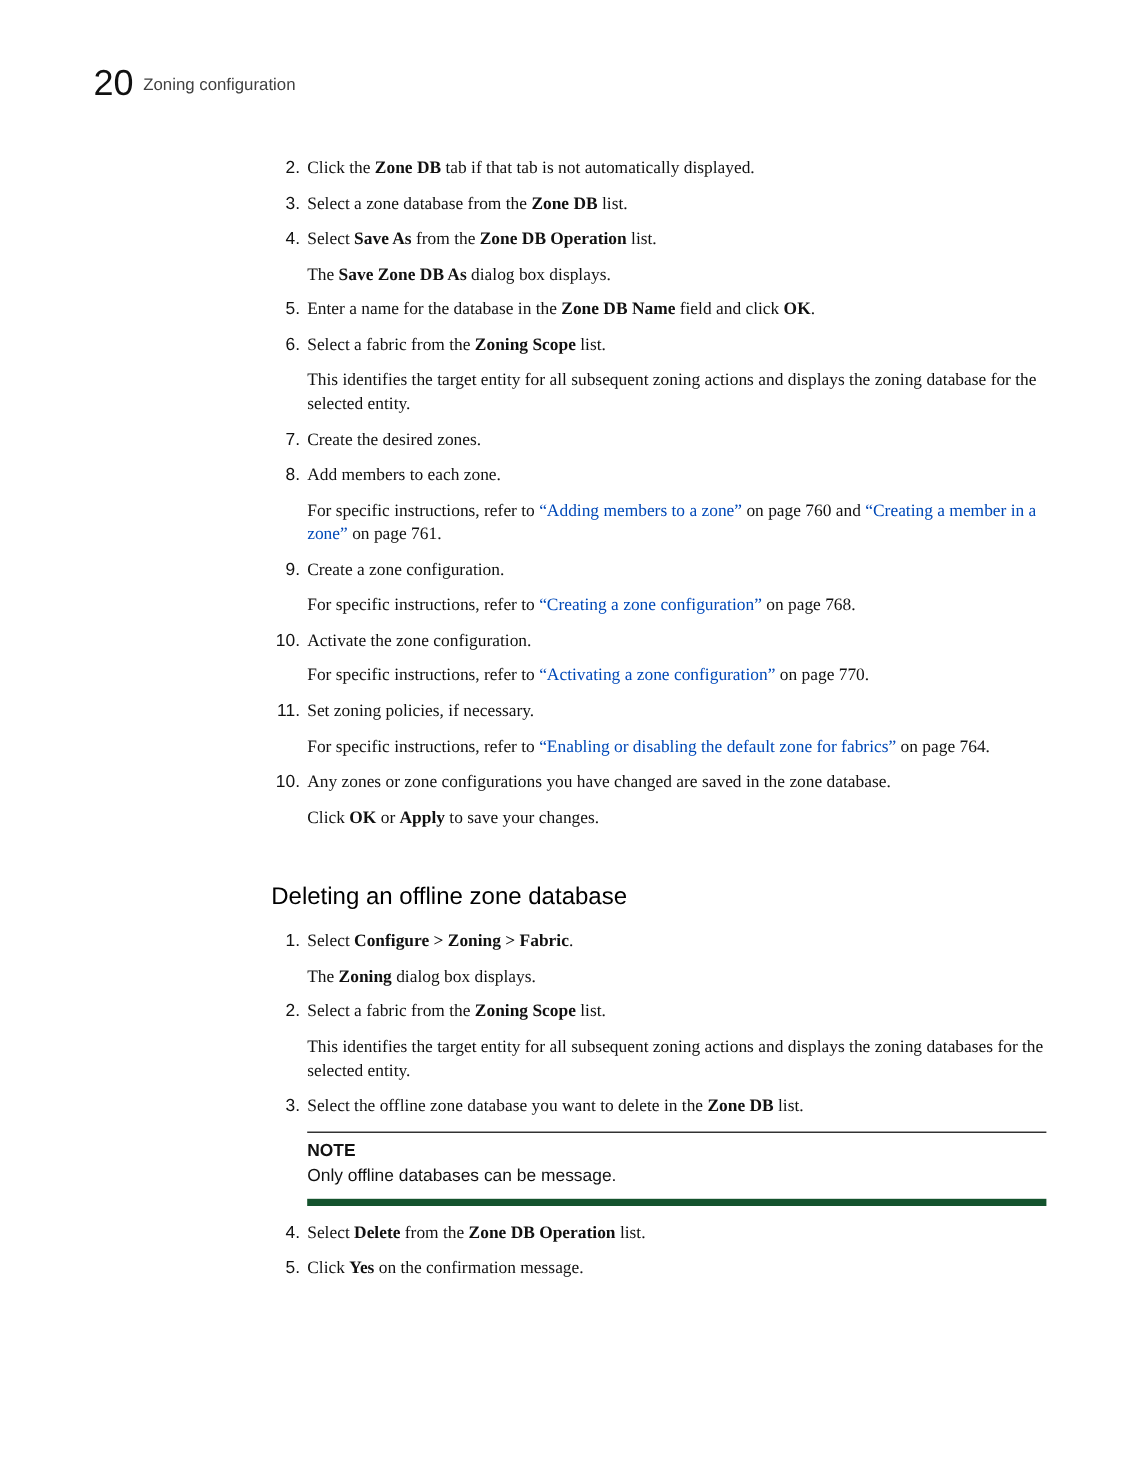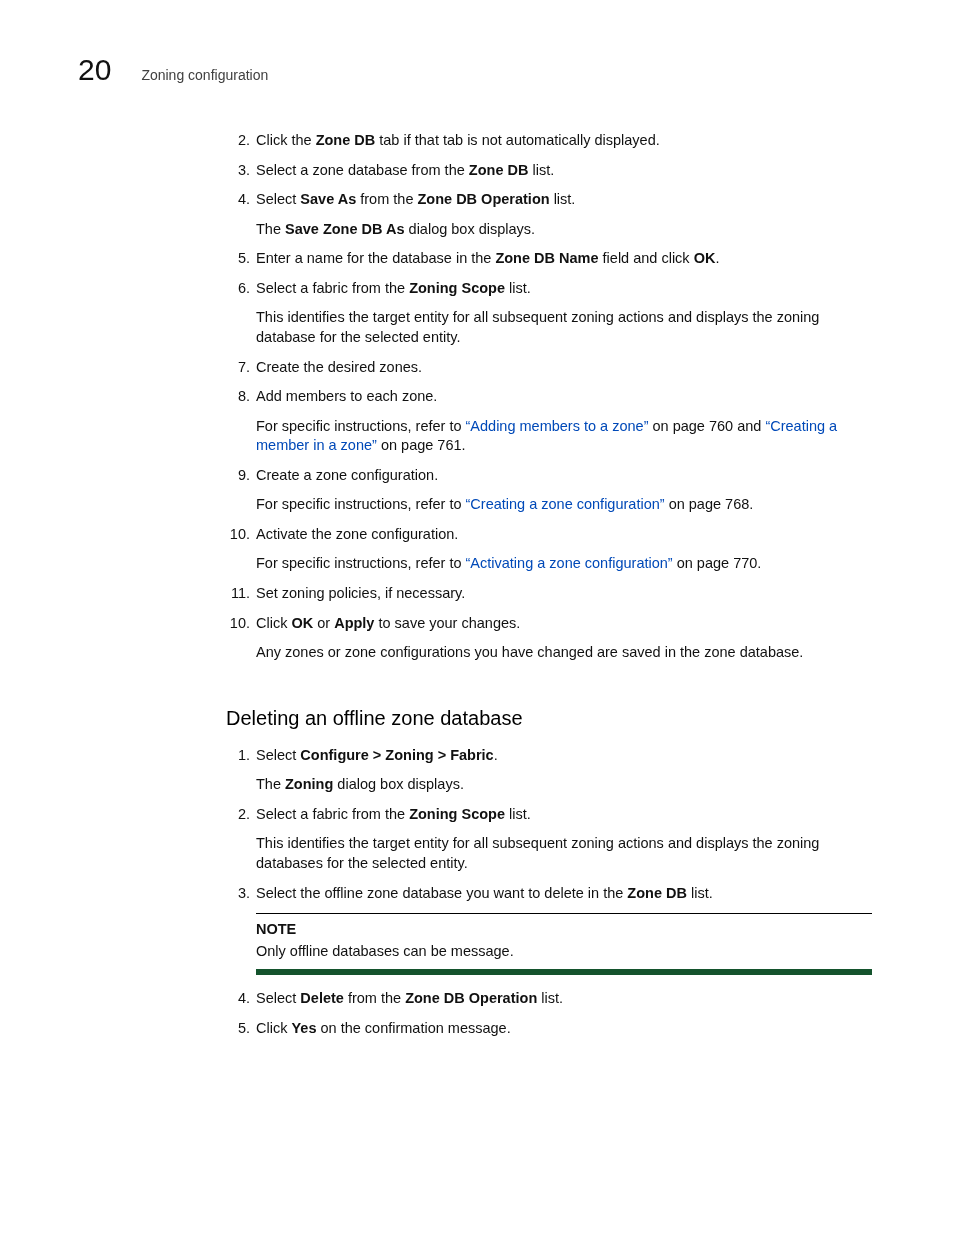--- a/index.html
+++ b/index.html
@@ -13,22 +13,22 @@
   }
   .page {
     width: 954px;
     min-height: 1235px;
     box-sizing: border-box;
     padding: 55px 78px 60px 78px;
     position: relative;
   }
   .run-head {
     display: flex;
-    align-items: flex-end;
-    gap: 30px;
+    align-items: center;
+    gap: 8px;
     margin-bottom: 46px;
   }
   .run-head .chapnum {
     font-size: 30px;
     font-weight: 400;
     line-height: 1;
   }
   .run-head .sect {
     font-size: 14px;
     color: #404040;
@@ -49,20 +49,21 @@
   }
   ol.steps > li > .num {
     position: absolute;
     left: 0;
     top: 0;
     width: 24px;
     text-align: right;
   }
   ol.steps > li p {
     margin: 0 0 10px 0;
+    font-family: Liberation Serif, serif;
   }
   ol.steps > li p:first-of-type { margin-top: 0; }
   ol.steps > li p:last-child   { margin-bottom: 0; }
   .b { font-weight: 700; }
   a.xref {
     color: #0049b8;
     text-decoration: none;
   }
   h2.subhead {
     font-family: Arial, Helvetica, sans-serif;
@@ -133,25 +134,26 @@
           <p>For specific instructions, refer to <a class="xref" href="#">“Creating a zone configuration”</a> on page 768.</p>
         </li>
         <li>
           <span class="num">10.</span>
           <p>Activate the zone configuration.</p>
           <p>For specific instructions, refer to <a class="xref" href="#">“Activating a zone configuration”</a> on page 770.</p>
         </li>
         <li>
           <span class="num">11.</span>
           <p>Set zoning policies, if necessary.</p>
+          <p>For specific instructions, refer to <a class="xref" href="#">“Enabling or disabling the default zone for fabrics”</a> on page 764.</p>
         </li>
         <li>
           <span class="num">10.</span>
+          <p>Any zones or zone configurations you have changed are saved in the zone database.</p>
           <p>Click <span class="b">OK</span> or <span class="b">Apply</span> to save your changes.</p>
-          <p>Any zones or zone configurations you have changed are saved in the zone database.</p>
         </li>
       </ol>
 
     <h2 class="subhead">Deleting an offline zone database</h2>
 
     <ol class="steps" id="list2">
         <li>
           <span class="num">1.</span>
           <p>Select <span class="b">Configure &gt; Zoning &gt; Fabric</span>.</p>
           <p>The <span class="b">Zoning</span> dialog box displays.</p>

